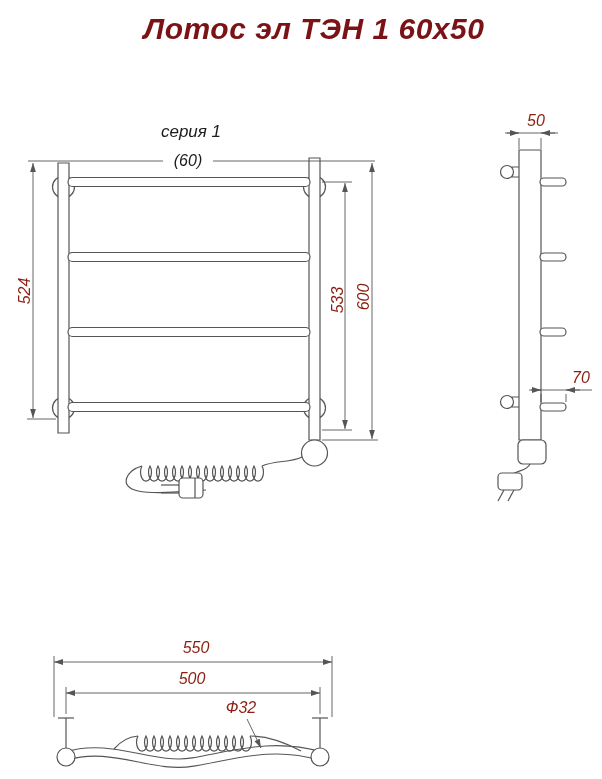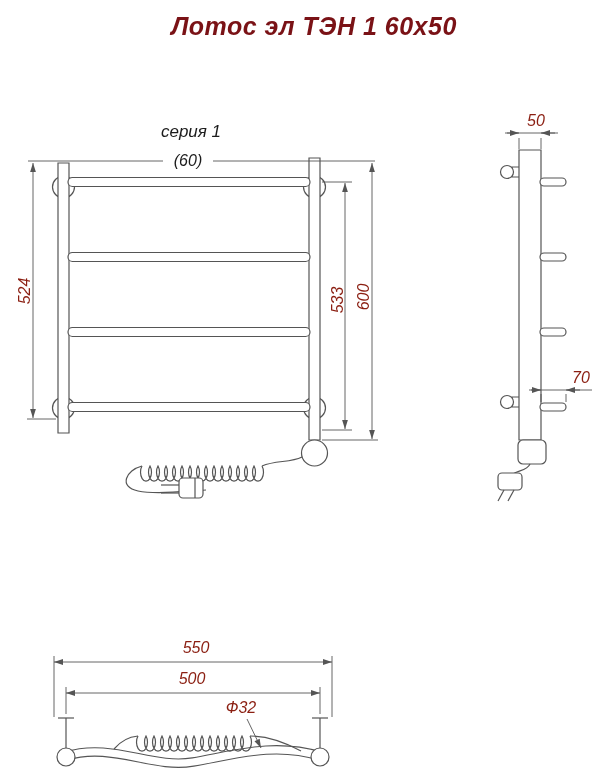--- a/index.html
+++ b/index.html
@@ -1,20 +1,20 @@
 <!DOCTYPE html>
 <html><head>
 <meta charset="utf-8">
 <style>
   html,body{margin:0;padding:0;background:#fff;}
   .page{position:relative;width:602px;height:779px;background:#ffffff;overflow:hidden;
         font-family:"Liberation Sans","DejaVu Sans",sans-serif;}
   .title{position:absolute;top:12px;left:0;right:0;text-align:center;
          font-family:"Liberation Sans","DejaVu Sans",sans-serif;
-         font-size:25px;font-weight:bold;font-style:italic;color:#7a1216;letter-spacing:0.5px;padding-left:26px;}
+         font-size:30px;font-weight:bold;font-style:italic;color:#7a1216;letter-spacing:0.5px;padding-left:26px;}
   svg{position:absolute;top:0;left:0;}
   svg line, svg rect, svg circle, svg path{vector-effect:non-scaling-stroke;}
   .ln{stroke:#555;stroke-width:1.2;fill:#fff;}
   .lnf{stroke:#555;stroke-width:1.2;fill:none;}
   .dimln{stroke:#555;stroke-width:0.9;fill:none;}
   .dim{fill:#8b1f12;font-style:italic;font-size:16px;text-anchor:middle;
        font-family:"Liberation Sans","DejaVu Sans",sans-serif;}
   .lbl{fill:#1c1c1c;font-style:italic;font-size:16px;text-anchor:middle;
        font-family:"Liberation Sans","DejaVu Sans",sans-serif;}
   .lbl-big{font-size:17px;}

